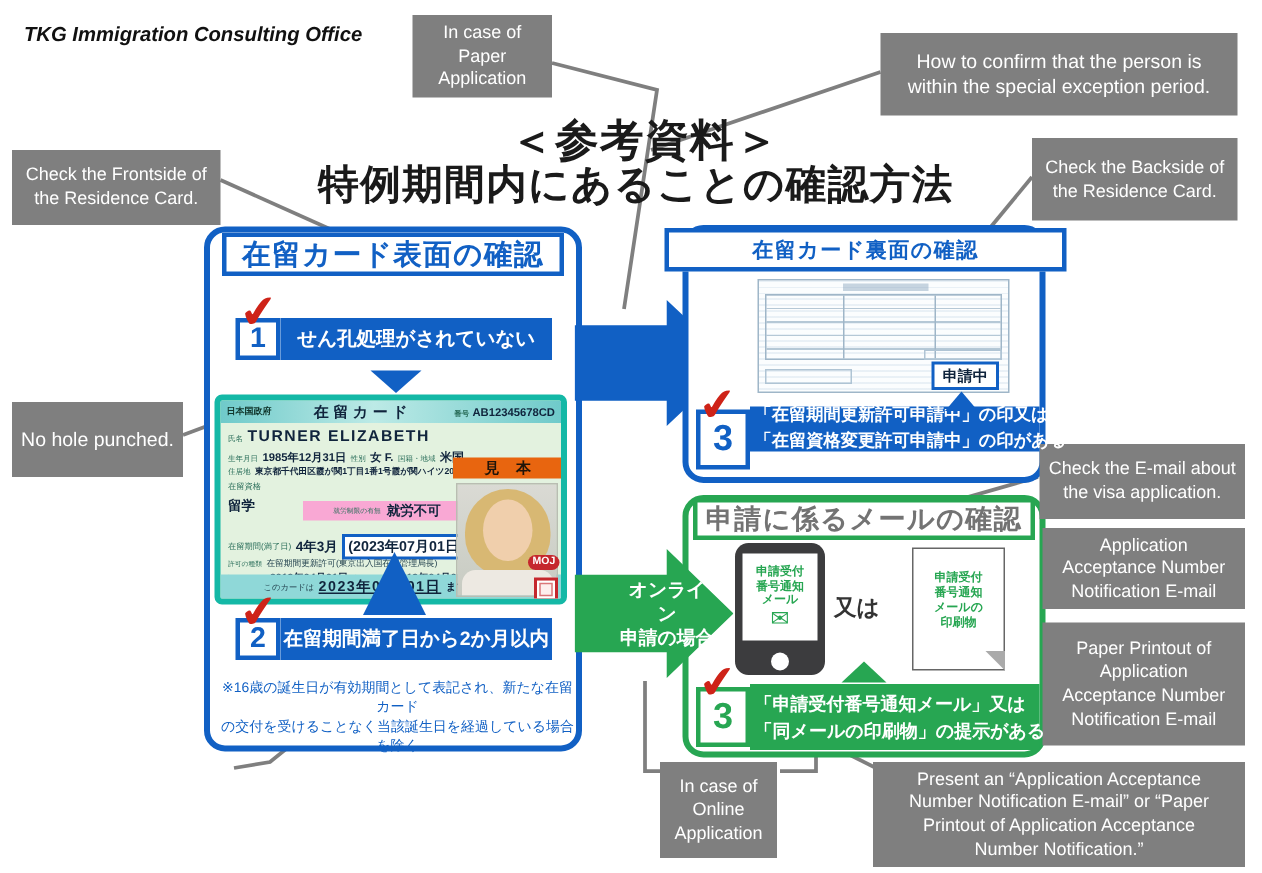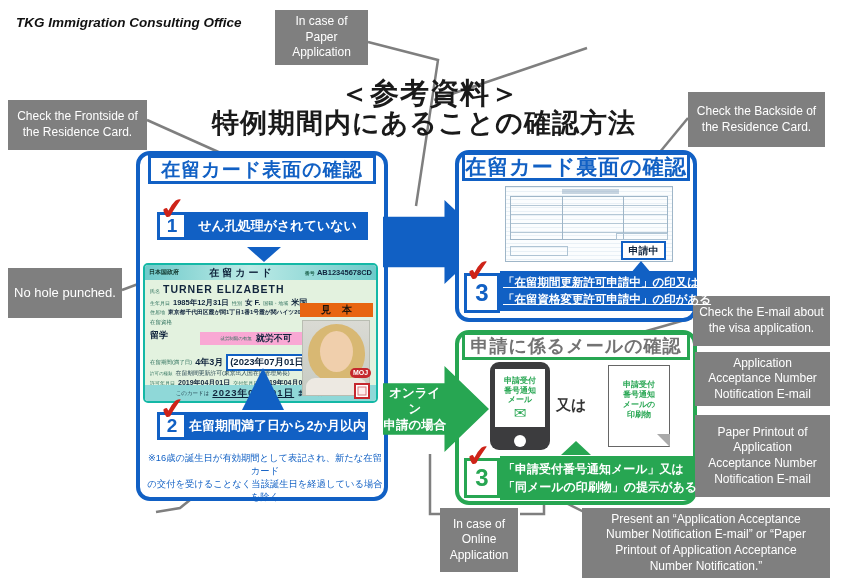--- a/index.html
+++ b/index.html
@@ -27,21 +27,21 @@
   .stepbar.green{background:#27A652;}
   .chk{position:absolute;color:#CE2318;font-size:30px;font-weight:bold;z-index:6;transform:rotate(-6deg);line-height:1;}
   .tri{position:absolute;width:0;height:0;z-index:5;}
   .note{position:absolute;color:#1160C4;font-size:9.3px;line-height:1.4;text-align:center;z-index:4;white-space:pre-line;}
   
   .barrow{position:absolute;z-index:2;}
   .barrow .shape{position:absolute;inset:0;clip-path:polygon(0% 20%,58% 20%,58% 0%,100% 50%,58% 100%,58% 80%,0% 80%);}
   .barrow .lbl{position:absolute;left:0;top:0;width:60%;height:100%;display:flex;align-items:center;justify-content:center;
                color:#fff;font-weight:bold;text-align:center;line-height:1.3;white-space:pre-line;}
   
-  .card{position:absolute;left:143px;top:263px;width:235px;height:140px;background:#E3F2DF;border:2px solid #14b8a6;
+  .card{position:absolute;left:143px;top:263px;width:235px;height:140px;background:#E3F2DF;border:4px solid #14b8a6;
         border-radius:5px;z-index:3;overflow:hidden;}
   .card .hdr{position:absolute;left:0;top:0;right:0;height:15px;background:linear-gradient(90deg,#6FCACA,#BCEAE6 45%,#6FCACA);
              display:flex;align-items:center;justify-content:space-between;padding:0 4px;}
   .card .row{position:absolute;left:5px;display:flex;align-items:baseline;gap:3px;white-space:nowrap;}
   .lb{color:#2A6E5A;font-size:5px;} .vl{color:#10243C;font-weight:bold;}
   .workband{position:absolute;left:55px;top:67px;width:112px;height:13px;background:#f9a8d4;display:flex;
             align-items:center;justify-content:center;gap:4px;}
   .expbox{border:2.5px solid #1160C4;background:#fff;color:#10243C;font-weight:bold;font-size:9.5px;padding:0 2px;}
   .mojbadge{position:absolute;left:205px;top:103px;background:#C5272D;color:#fff;font-size:7px;font-weight:bold;
             border-radius:6px;padding:0 3px;line-height:10px;z-index:2;}
@@ -103,20 +103,22 @@
     </g>
   </svg>
 
   <div class="abs brand">TKG Immigration Consulting Office</div>
   <div class="abs title1">＜参考資料＞</div>
   <div class="abs title2">特例期間内にあることの確認方法</div>
 
   <div class="callout" style="left:275px;top:10px;width:93px;height:55px;">In case of
 Paper
 Application</div>
+  <div class="callout" style="left:587px;top:22px;width:238px;height:55px;font-size:13px;">How to confirm that the person is
+within the special exception period.</div>
   <div class="callout" style="left:8px;top:100px;width:139px;height:50px;">Check the Frontside of
 the Residence Card.</div>
   <div class="callout" style="left:688px;top:92px;width:137px;height:55px;">Check the Backside of
 the Residence Card.</div>
   <div class="callout" style="left:8px;top:268px;width:114px;height:50px;font-size:13px;">No hole punched.</div>
   <div class="callout" style="left:693px;top:296px;width:137px;height:50px;">Check the E-mail about
 the visa application.</div>
   <div class="callout" style="left:695px;top:352px;width:135px;height:54px;">Application
 Acceptance Number
 Notification E-mail</div>
@@ -207,36 +209,36 @@
   <div class="stepbar" style="left:187px;top:412px;width:181px;height:28px;font-size:13px;">在留期間満了日から2か月以内</div>
   <div class="chk" style="left:160px;top:394px;">✔</div>
   <div class="note" style="left:146px;top:452px;width:238px;">※16歳の誕生日が有効期間として表記され、新たな在留カード
 の交付を受けることなく当該誕生日を経過している場合を除く</div>
 
   <div class="barrow" style="left:383px;top:200px;width:106px;height:84px;">
     <div class="shape" style="background:#1160C4;"></div>
   </div>
 
   <div class="panel" style="left:455px;top:150px;width:242px;height:172px;"></div>
-  <div class="ptitle" style="left:462px;top:152px;width:228px;height:29px;font-size:21px;">在留カード裏面の確認</div>
+  <div class="ptitle" style="left:443px;top:152px;width:268px;height:29px;font-size:14px;">在留カード裏面の確認</div>
 
   <div class="bcard">
     <div class="thdr"></div>
     <div class="grid">
       <div class="v1"></div>
       <div class="v2"></div>
     </div>
     <div class="bbox"></div>
     <div class="bbox2"></div>
   </div>
   <div class="stampbox">申請中</div>
   <div class="tri" style="left:630px;top:261px;border-left:11px solid transparent;border-right:11px solid transparent;border-bottom:13px solid #1160C4;"></div>
 
   <div class="numbox" style="left:464px;top:273px;width:36px;height:40px;font-size:24px;">3</div>
-  <div class="stepbar left" style="left:500px;top:271px;width:193px;height:40px;font-size:11.5px;line-height:1.5;padding-left:3px;text-decoration:underline;">
+  <div class="stepbar left" style="left:500px;top:271px;width:193px;height:30px;font-size:11.5px;line-height:1.5;padding-left:3px;">
     <div>
       <div>「在留期間更新許可申請中」の印又は</div>
       <div>「在留資格変更許可申請中」の印がある</div>
     </div>
   </div>
   <div class="chk" style="left:466px;top:256px;">✔</div>
 
   <div class="panel green" style="left:455px;top:330px;width:242px;height:175px;"></div>
   <div class="ptitle green" style="left:462px;top:332px;width:228px;height:28px;font-size:18px;">申請に係るメールの確認</div>
 
@@ -263,17 +265,17 @@
   <div class="stepbar green left" style="left:500px;top:456px;width:193px;height:44px;font-size:12px;line-height:1.5;padding-left:3px;">
     <div>
       <div>「申請受付番号通知メール」又は</div>
       <div>「同メールの印刷物」の提示がある</div>
     </div>
   </div>
   <div class="chk" style="left:466px;top:441px;">✔</div>
 
   <div class="barrow" style="left:383px;top:366px;width:106px;height:86px;">
     <div class="shape" style="background:#27A652;"></div>
-    <div class="lbl" style="font-size:12.5px;">オンライン
+    <div class="lbl" style="font-size:12.5px;margin-left:30px;">オンライン
 申請の場合</div>
   </div>
 
 </div>
 
 </body></html>

